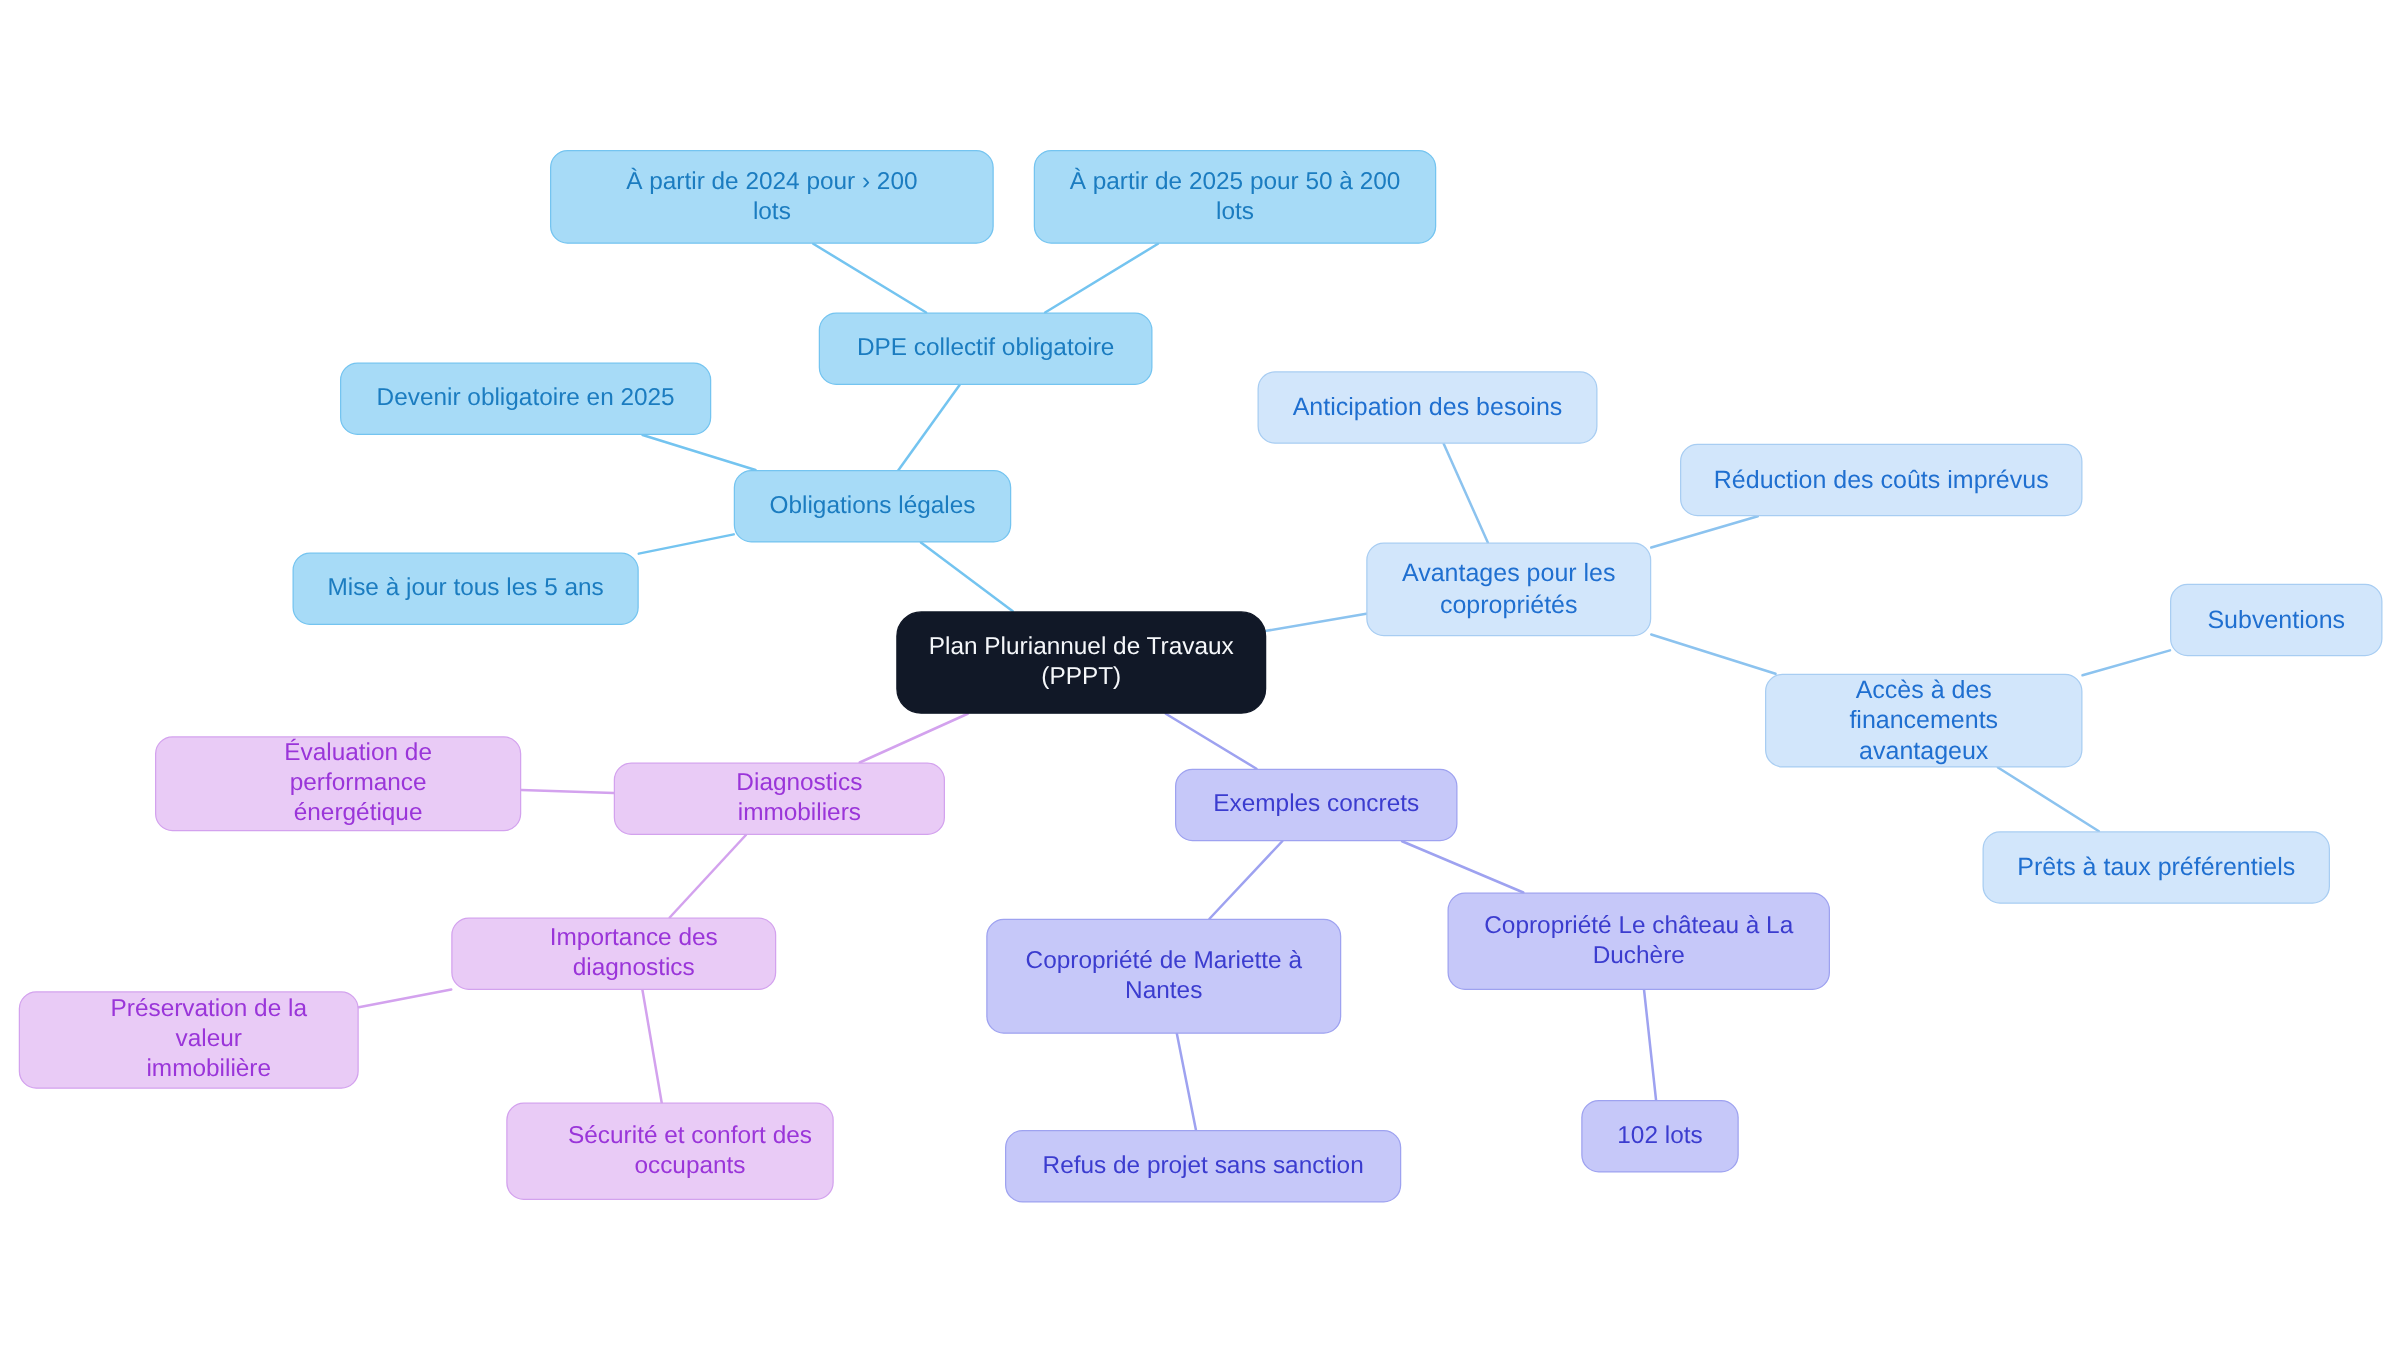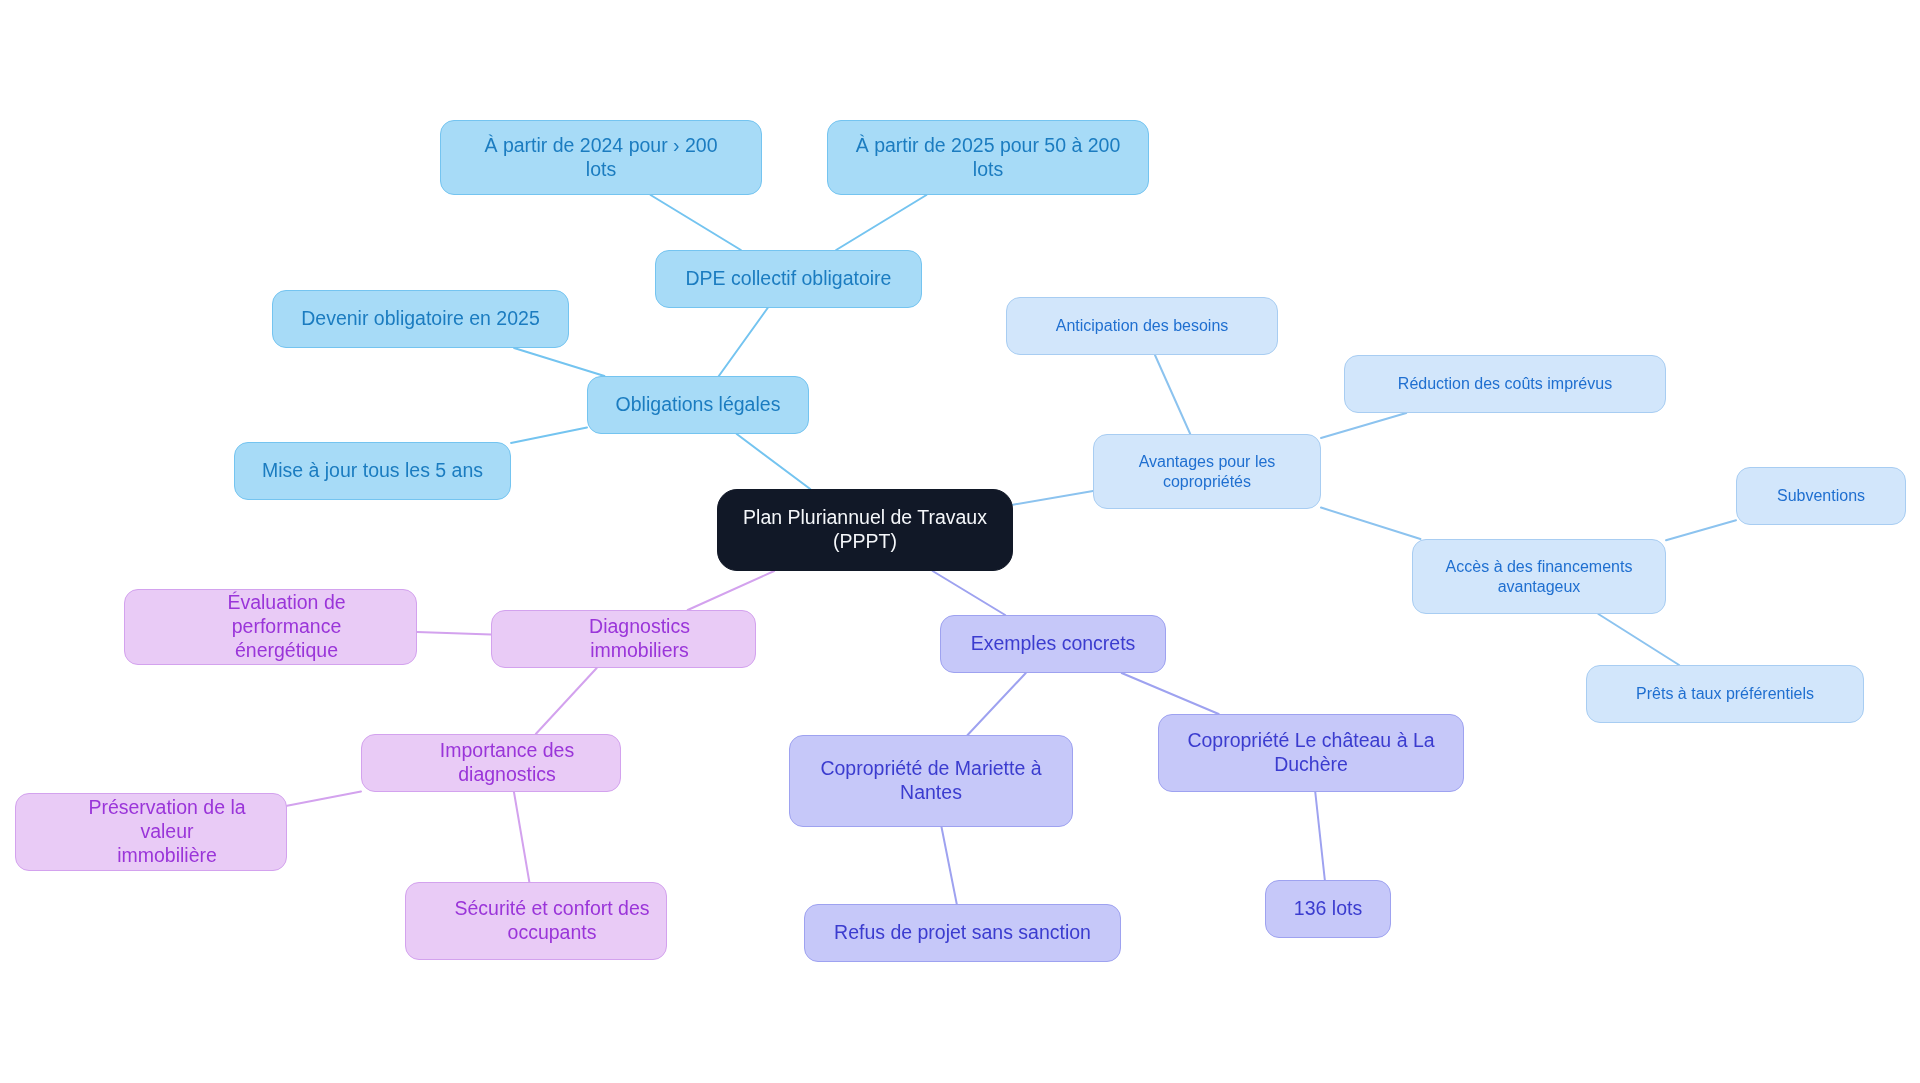--- a/index.html
+++ b/index.html
@@ -52,21 +52,21 @@
   .node-blue-a {
     background: #a7dbf7;
     border-color: #74c4f0;
     color: #1b7cc0;
     font-size: 19.5px;
   }
   .node-blue-b {
     background: #d2e6fb;
     border-color: #a8cdf2;
     color: #1f6fd0;
-    font-size: 16px;
+    font-size: 20px;
   }
   .node-periwinkle {
     background: #c6c8f9;
     border-color: #9ea2f0;
     color: #3b3ccf;
     font-size: 19.5px;
     text-align: center;
   }
   .node-pink {
     background: #e9cbf6;
@@ -101,41 +101,41 @@
       <line x1="774.1605504587155" y1="571" x2="687.7522935779816" y2="610" stroke="#d3a2ee" stroke-width="2" stroke-linecap="round"></line>
       <line x1="491" y1="634.4957507082153" x2="417" y2="631.9801699716714" stroke="#d3a2ee" stroke-width="2" stroke-linecap="round"></line>
       <line x1="596.7217741935484" y1="668" x2="535.7782258064516" y2="734" stroke="#d3a2ee" stroke-width="2" stroke-linecap="round"></line>
       <line x1="361" y1="791.5251396648044" x2="287" y2="805.7877094972067" stroke="#d3a2ee" stroke-width="2" stroke-linecap="round"></line>
       <line x1="513.9556962025316" y1="792" x2="529.3354430379746" y2="882" stroke="#d3a2ee" stroke-width="2" stroke-linecap="round"></line>
     </svg>
 <div class="node node-root" style="left: 717px; top: 489px; width: 296px; height: 82px;"><span>Plan Pluriannuel de Travaux
 (PPPT)</span></div>
     <div class="node node-blue-a" style="left: 587px; top: 376px; width: 222px; height: 58px;"><span>Obligations légales</span></div>
     <div class="node node-blue-a" style="left: 655px; top: 250px; width: 267px; height: 58px;"><span>DPE collectif obligatoire</span></div>
-    <div class="node node-blue-a" style="left: 440px; top: 120px; width: 322px; height: 75px;"><span>À partir de 2024 pour › 200
+    <div class="node node-blue-a" style="left: 440px; top: 120px; width: 355px; height: 75px;"><span>À partir de 2024 pour › 200
 lots</span></div>
     <div class="node node-blue-a" style="left: 827px; top: 120px; width: 322px; height: 75px;"><span>À partir de 2025 pour 50 à 200
 lots</span></div>
     <div class="node node-blue-a" style="left: 272px; top: 290px; width: 297px; height: 58px;"><span>Devenir obligatoire en 2025</span></div>
     <div class="node node-blue-a" style="left: 234px; top: 442px; width: 277px; height: 58px;"><span>Mise à jour tous les 5 ans</span></div>
     <div class="node node-blue-b" style="left: 1093px; top: 434px; width: 228px; height: 75px;"><span>Avantages pour les
 copropriétés</span></div>
     <div class="node node-blue-b" style="left: 1006px; top: 297px; width: 272px; height: 58px;"><span>Anticipation des besoins</span></div>
     <div class="node node-blue-b" style="left: 1344px; top: 355px; width: 322px; height: 58px;"><span>Réduction des coûts imprévus</span></div>
     <div class="node node-blue-b" style="left: 1412px; top: 539px; width: 254px; height: 75px;"><span>Accès à des financements
 avantageux</span></div>
     <div class="node node-blue-b" style="left: 1736px; top: 467px; width: 170px; height: 58px;"><span>Subventions</span></div>
     <div class="node node-blue-b" style="left: 1586px; top: 665px; width: 278px; height: 58px;"><span>Prêts à taux préférentiels</span></div>
     <div class="node node-periwinkle" style="left: 940px; top: 615px; width: 226px; height: 58px;"><span>Exemples concrets</span></div>
     <div class="node node-periwinkle" style="left: 789px; top: 735px; width: 284px; height: 92px;"><span>Copropriété de Mariette à
 Nantes</span></div>
     <div class="node node-periwinkle" style="left: 1158px; top: 714px; width: 306px; height: 78px;"><span>Copropriété Le château à La
 Duchère</span></div>
     <div class="node node-periwinkle" style="left: 804px; top: 904px; width: 317px; height: 58px;"><span>Refus de projet sans sanction</span></div>
-    <div class="node node-periwinkle" style="left: 1265px; top: 880px; width: 126px; height: 58px;"><span>136 lots</span></div>
+    <div class="node node-periwinkle" style="left: 1265px; top: 880px; width: 126px; height: 58px;"><span>102 lots</span></div>
     <div class="node node-pink" style="left: 491px; top: 610px; width: 265px; height: 58px;"><span>Diagnostics immobiliers</span></div>
     <div class="node node-pink" style="left: 124px; top: 589px; width: 293px; height: 76px;"><span>Évaluation de performance
 énergétique</span></div>
     <div class="node node-pink" style="left: 361px; top: 734px; width: 260px; height: 58px;"><span>Importance des diagnostics</span></div>
     <div class="node node-pink" style="left: 15px; top: 793px; width: 272px; height: 78px;"><span>Préservation de la valeur
 immobilière</span></div>
     <div class="node node-pink" style="left: 405px; top: 882px; width: 262px; height: 78px; text-align: center;"><span>Sécurité et confort des
 occupants</span></div>
   </div>
 

